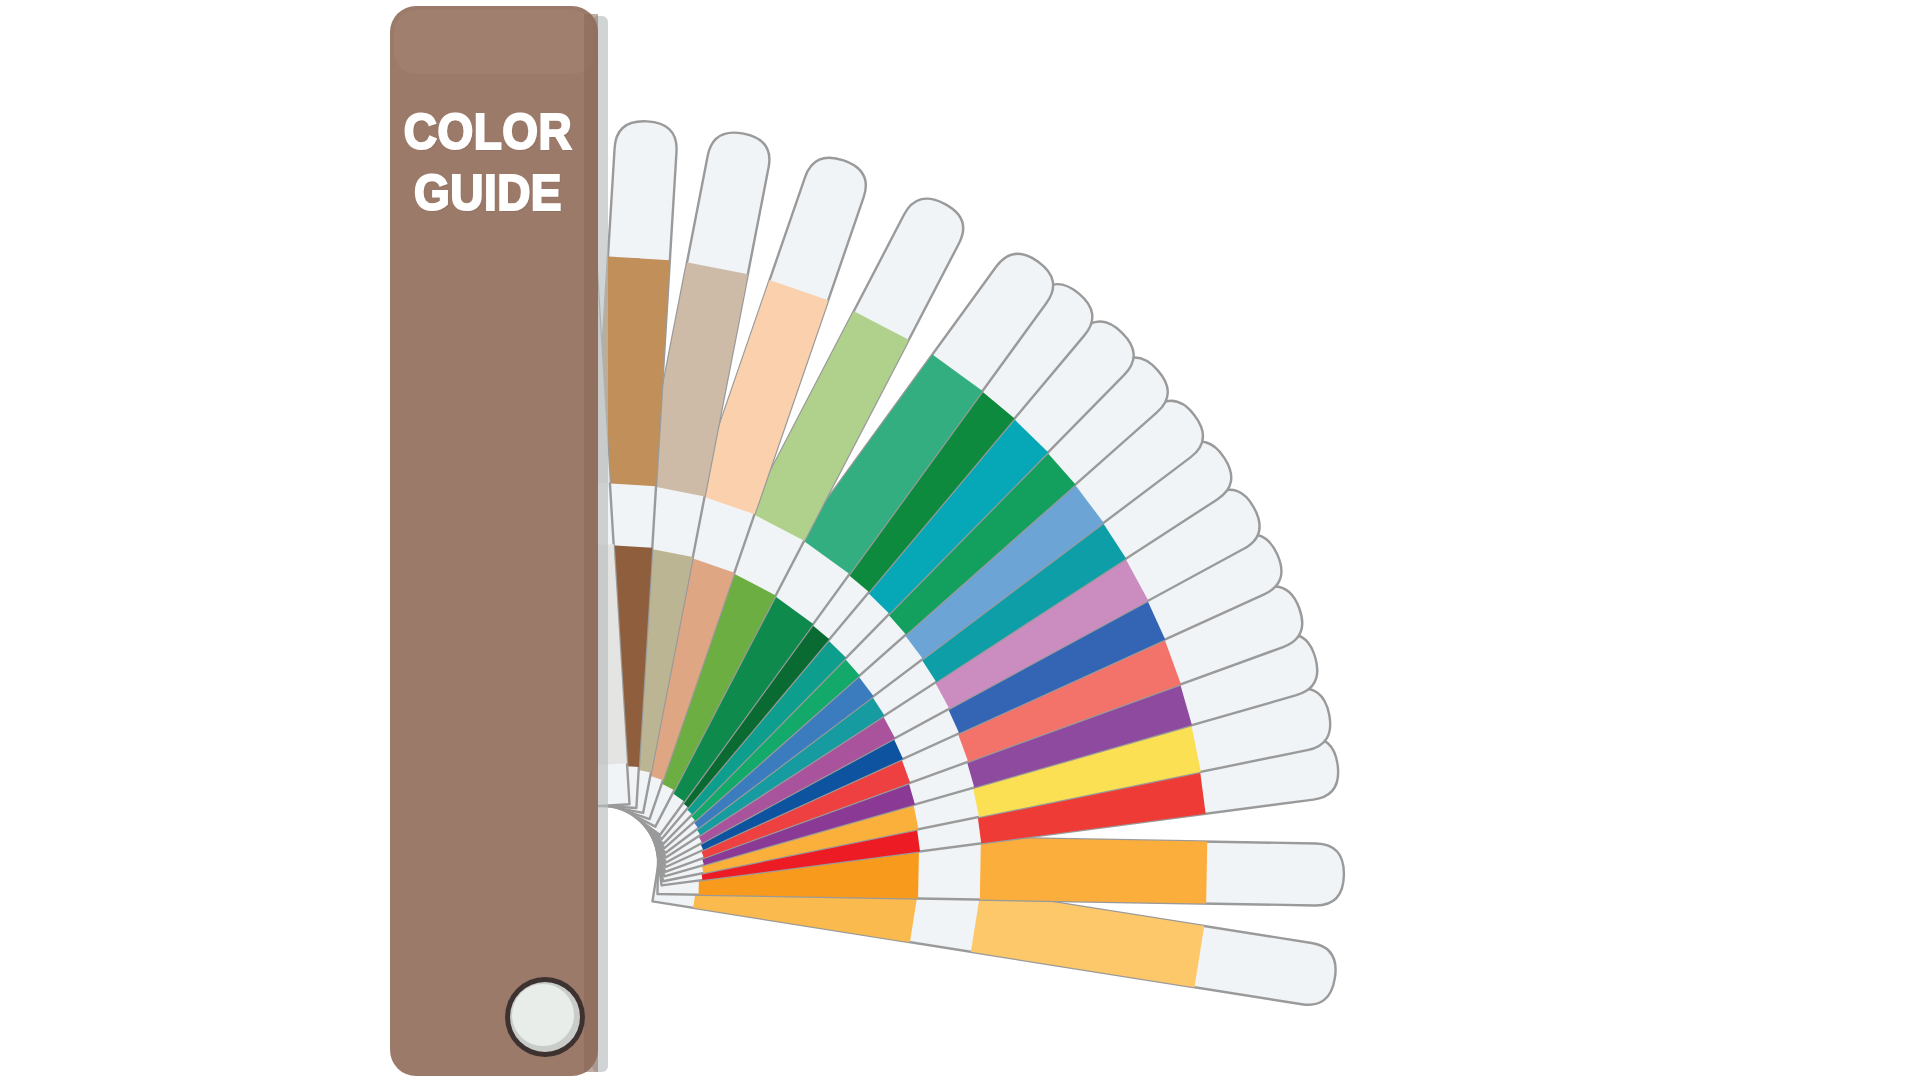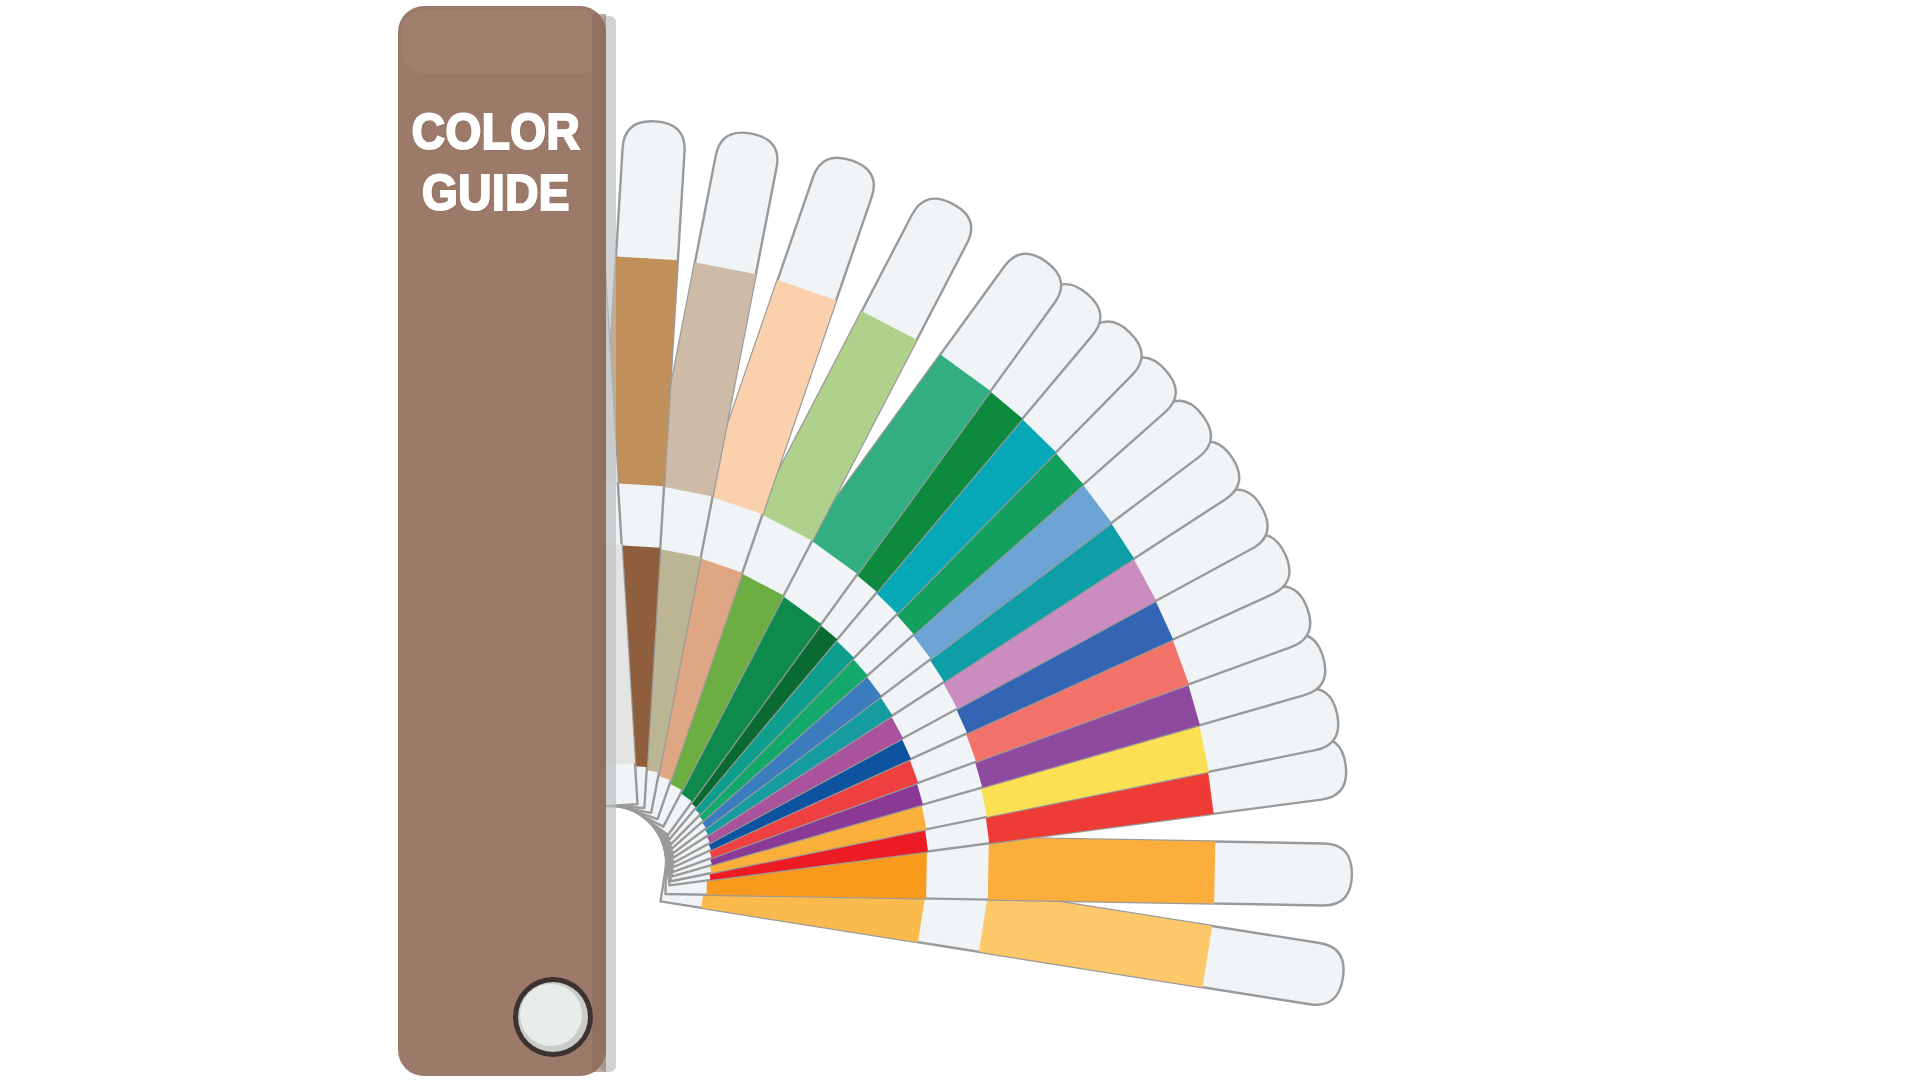--- a/index.html
+++ b/index.html
@@ -14,21 +14,21 @@
     font-family: "Liberation Sans", sans-serif;
   }
   #stage {
     position: relative;
     width: 1920px;
     height: 1080px;
     background: #ffffff;
   }
   #artboard {
     position: absolute;
-    left: 8px; top: 0;
+    left: 0; top: 0;
     width: 1731px;
     height: 1080px;
   }
   #fan-svg, #cover-svg {
     position: absolute;
     left: 0; top: 0;
     width: 1920px;
     height: 1080px;
     display: block;
   }

